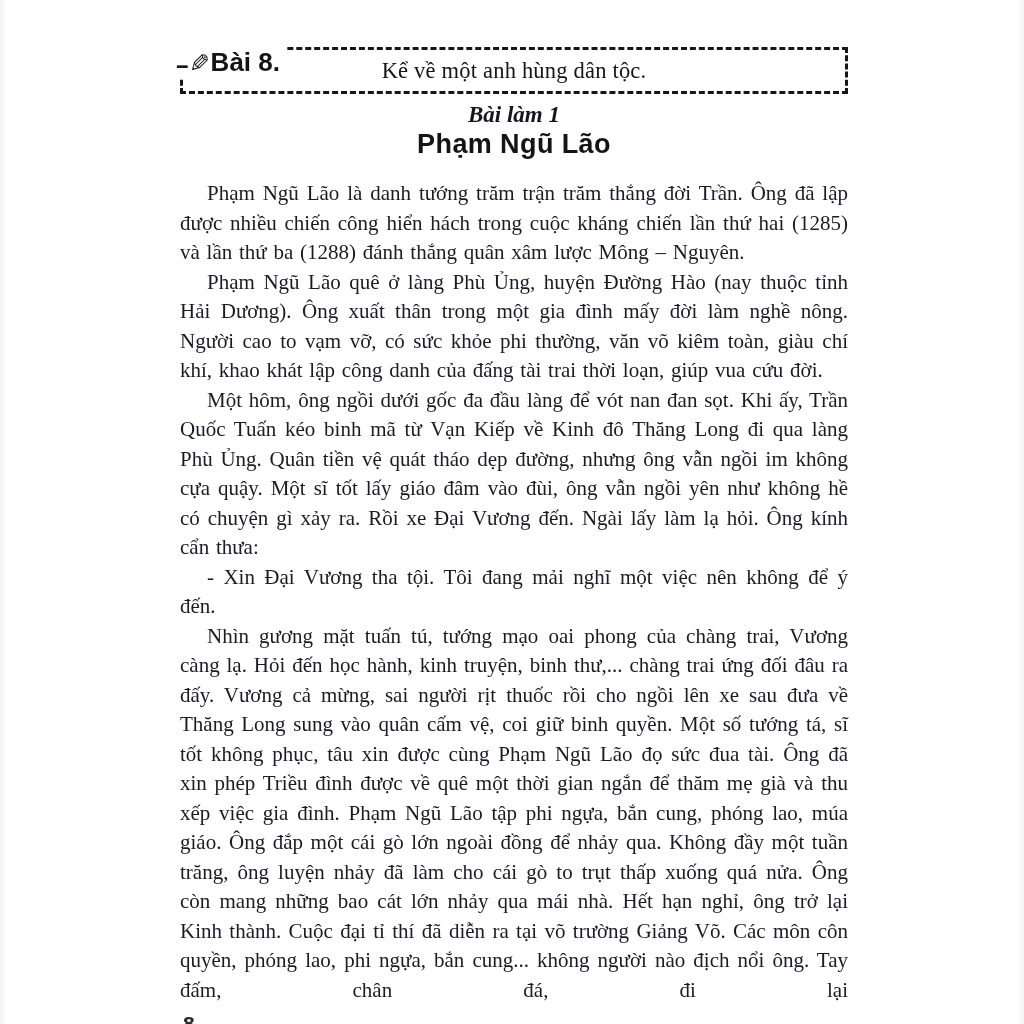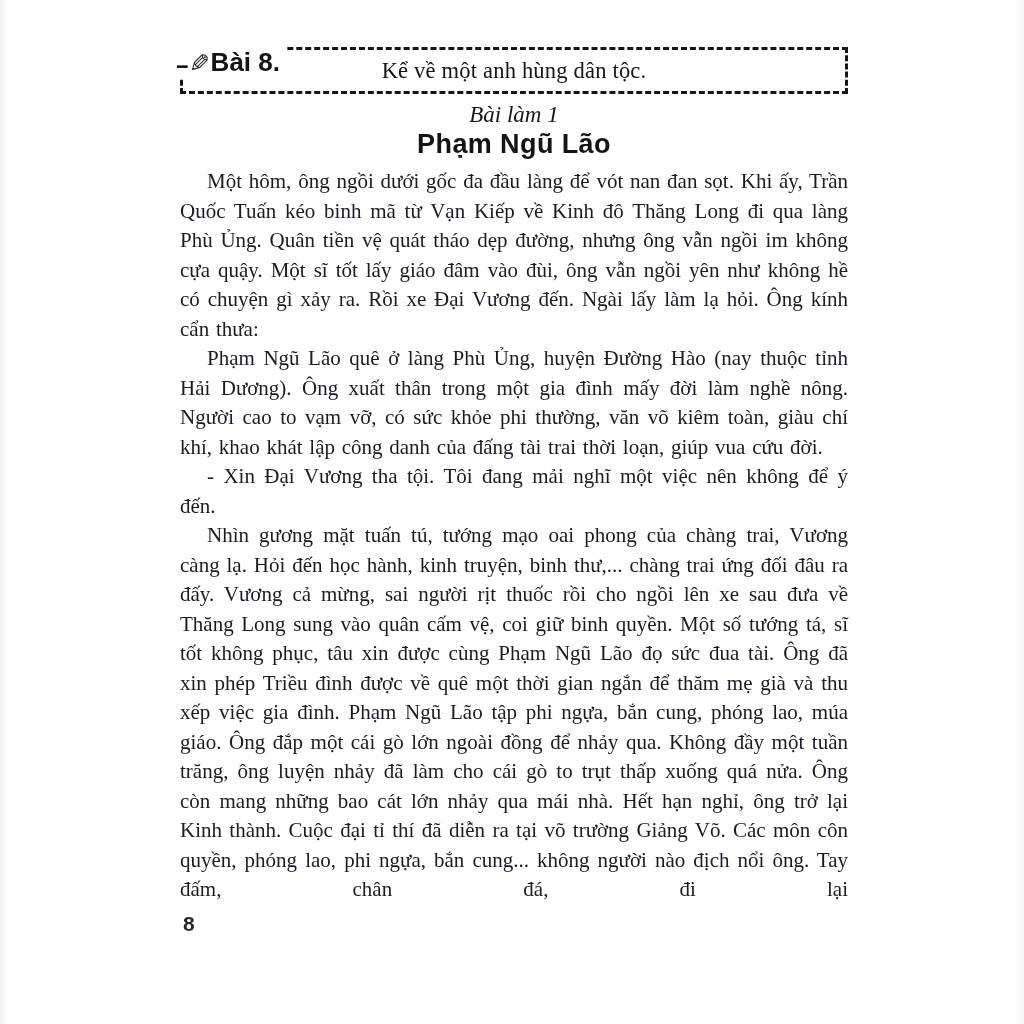--- a/index.html
+++ b/index.html
@@ -73,28 +73,28 @@
     font-family: "Liberation Sans", "DejaVu Sans", sans-serif;
     font-weight: bold;
     font-size: 26px;
     color: #141414;
   }
 
   
   .essay-label {
     margin-top: 8px;
     text-align: center;
-    font-weight: normal;
+    font-weight: bold;
     font-style: italic;
     font-size: 23px;
     color: #15151d;
   }
   .essay-title {
     margin-top: 1px;
-    margin-bottom: 7px;
+    margin-bottom: 19px;
     text-align: center;
     font-family: "Liberation Sans", "DejaVu Sans", sans-serif;
     font-weight: bold;
     font-size: 27px;
     letter-spacing: 0.4px;
     color: #131318;
   }
 
   
   .essay-body p {
@@ -132,22 +132,23 @@
         <span class="pencil">✎</span>
         <span class="lesson-text">Bài 8.</span>
       </div>
     </header>
 
     <div class="essay-label">Bài làm 1</div>
 
     <h1 class="essay-title">Phạm Ngũ Lão</h1>
 
     <article class="essay-body">
+      <p>Phạm Ngũ Lão là danh tướng trăm trận trăm thắng đời Trần. Ông đã lập được nhiều chiến công hiển hách trong cuộc kháng chiến lần thứ hai (1285) và lần thứ ba (1288) đánh thắng quân xâm lược Mông – Nguyên.</p>
+      <p>Phạm Ngũ Lão quê ở làng Phù Ủng, huyện Đường Hào (nay thuộc tỉnh Hải Dương). Ông xuất thân trong một gia đình mấy đời làm nghề nông. Người cao to vạm vỡ, có sức khỏe phi thường, văn võ kiêm toàn, giàu chí khí, khao khát lập công danh của đấng tài trai thời loạn, giúp vua cứu đời.</p>
       <p>Một hôm, ông ngồi dưới gốc đa đầu làng để vót nan đan sọt. Khi ấy, Trần Quốc Tuấn kéo binh mã từ Vạn Kiếp về Kinh đô Thăng Long đi qua làng Phù Ủng. Quân tiền vệ quát tháo dẹp đường, nhưng ông vẫn ngồi im không cựa quậy. Một sĩ tốt lấy giáo đâm vào đùi, ông vẫn ngồi yên như không hề có chuyện gì xảy ra. Rồi xe Đại Vương đến. Ngài lấy làm lạ hỏi. Ông kính cẩn thưa:</p>
-      <p>Phạm Ngũ Lão quê ở làng Phù Ủng, huyện Đường Hào (nay thuộc tỉnh Hải Dương). Ông xuất thân trong một gia đình mấy đời làm nghề nông. Người cao to vạm vỡ, có sức khỏe phi thường, văn võ kiêm toàn, giàu chí khí, khao khát lập công danh của đấng tài trai thời loạn, giúp vua cứu đời.</p>
       <p>- Xin Đại Vương tha tội. Tôi đang mải nghĩ một việc nên không để ý đến.</p>
       <p class="cutoff">Nhìn gương mặt tuấn tú, tướng mạo oai phong của chàng trai, Vương càng lạ. Hỏi đến học hành, kinh truyện, binh thư,... chàng trai ứng đối đâu ra đấy. Vương cả mừng, sai người rịt thuốc rồi cho ngồi lên xe sau đưa về Thăng Long sung vào quân cấm vệ, coi giữ binh quyền. Một số tướng tá, sĩ tốt không phục, tâu xin được cùng Phạm Ngũ Lão đọ sức đua tài. Ông đã xin phép Triều đình được về quê một thời gian ngắn để thăm mẹ già và thu xếp việc gia đình. Phạm Ngũ Lão tập phi ngựa, bắn cung, phóng lao, múa giáo. Ông đắp một cái gò lớn ngoài đồng để nhảy qua. Không đầy một tuần trăng, ông luyện nhảy đã làm cho cái gò to trụt thấp xuống quá nửa. Ông còn mang những bao cát lớn nhảy qua mái nhà. Hết hạn nghỉ, ông trở lại Kinh thành. Cuộc đại tỉ thí đã diễn ra tại võ trường Giảng Võ. Các môn côn quyền, phóng lao, phi ngựa, bắn cung... không người nào địch nổi ông. Tay đấm, chân đá, đi lại</p>
     </article>
 
     <div class="page-number">8</div>
 
   </div>
 </div>
 
 </body></html>

